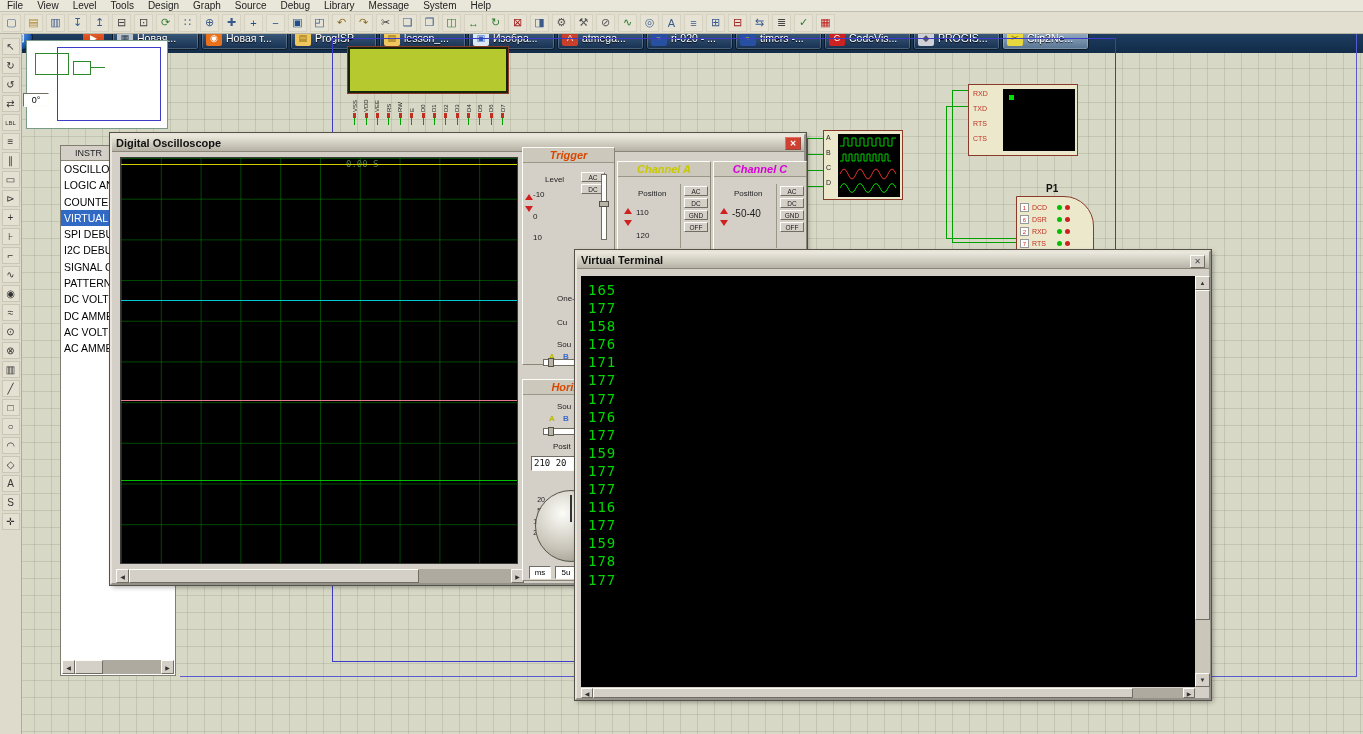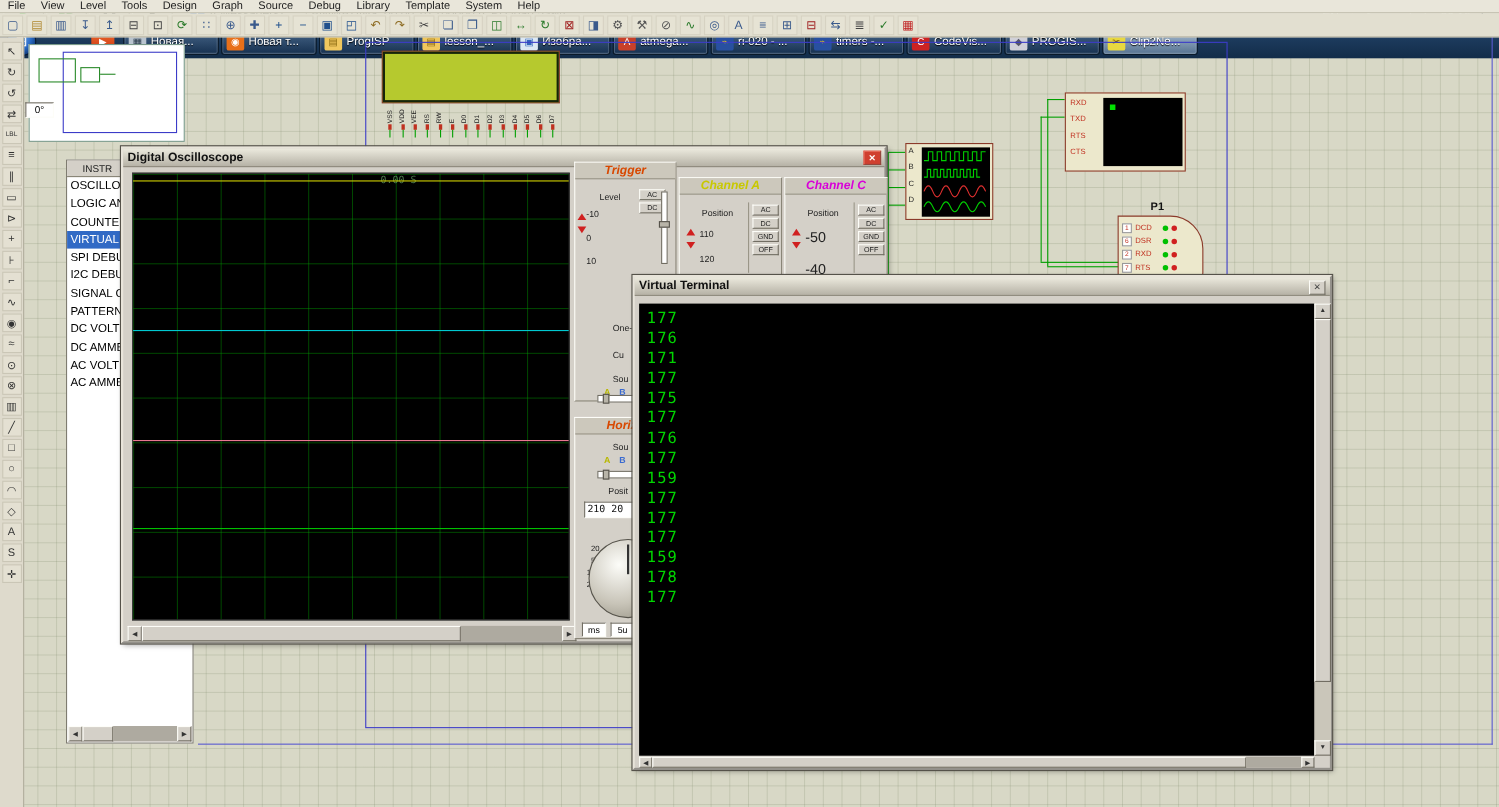--- a/index.html
+++ b/index.html
@@ -79,21 +79,21 @@
 
   <div class="menu-item">File</div>
       <div class="menu-item">View</div>
       <div class="menu-item">Level</div>
       <div class="menu-item">Tools</div>
       <div class="menu-item">Design</div>
       <div class="menu-item">Graph</div>
       <div class="menu-item">Source</div>
       <div class="menu-item">Debug</div>
       <div class="menu-item">Library</div>
-      <div class="menu-item">Template</div>
+      <div class="menu-item">Message</div>
       <div class="menu-item">System</div>
       <div class="menu-item">Help</div>
     </div>
 
   <div id="toolbar" class="a">
 
   <div class="tb-icon" style="color: rgb(58, 90, 140);">▢</div>
       <div class="tb-icon" style="color: rgb(176, 136, 48);">▤</div>
       <div class="tb-icon" style="color: rgb(58, 90, 140);">▥</div>
       <div class="tb-icon" style="color: rgb(58, 90, 140);">↧</div>
@@ -472,21 +472,21 @@
         <div class="tiny-btn">GND</div>
         <div class="tiny-btn">OFF</div>
       </div>
     </div>
 
     <div class="panel" style="left:601px;top:26px;width:94px;height:403px">
       <div class="panel-header" style="color:#d800d8">Channel C</div>
       <span class="small-label" style="left:20px;top:27px">Position</span>
       <div class="a tri-up" style="left:6px;top:46px"></div>
       <div class="a tri-dn" style="left:6px;top:58px"></div>
-      <div class="a" style="left:18px;top:46px;display:flex;flex-direction:column;gap:14px;font-size:13px;color:#222">
+      <div class="a" style="left:18px;top:46px;display:flex;flex-direction:row;font-size:10px;color:#222">
 
       <span>-50</span>
           <span>-40</span>
         </div>
       <div class="knob" style="left:16px;top:90px;width:28px;height:28px">
           <i></i>
         </div>
       <div class="a" style="left:62px;top:22px;width:1px;height:64px;background:#9a9688"></div>
       <div class="a" style="left:66px;top:24px;display:flex;flex-direction:column;gap:2px">
         <div class="tiny-btn">AC</div>
@@ -498,31 +498,33 @@
   </div>
 
   <div class="win a" style="left:575px;top:250px;width:636px;height:450px;z-index:20">
     <div class="titlebar">
       <span class="title-text">Virtual Terminal</span>
       <span class="a raised" style="right:4px;top:3px;width:15px;height:13px;font-size:8px;color:#444;text-align:center;line-height:11px">✕</span>
     </div>
     <div class="a mono" style="left:4px;top:24px;width:614px;height:411px;background:#000;overflow:hidden">
       <div id="terminal-lines">
 
-          <div>177</div>
+          <div>165</div>
+          <div>177</div>
+          <div>158</div>
           <div>176</div>
           <div>171</div>
           <div>177</div>
-          <div>175</div>
           <div>177</div>
           <div>176</div>
           <div>177</div>
           <div>159</div>
           <div>177</div>
           <div>177</div>
+          <div>116</div>
           <div>177</div>
           <div>159</div>
           <div>178</div>
           <div>177</div>
         </div>
     </div>
 
     <div class="a" style="left:618px;top:24px;width:15px;height:411px;background:#cac6ba">
       <div class="sb-arrow" style="width:15px;height:14px">▲</div>
       <div class="sb-thumb" style="width:15px;height:330px"></div>

